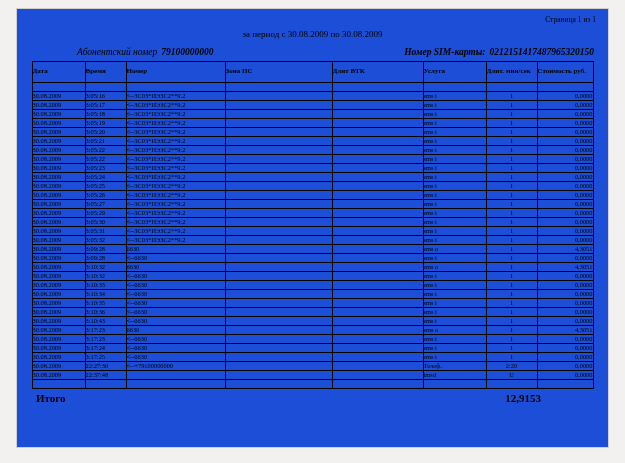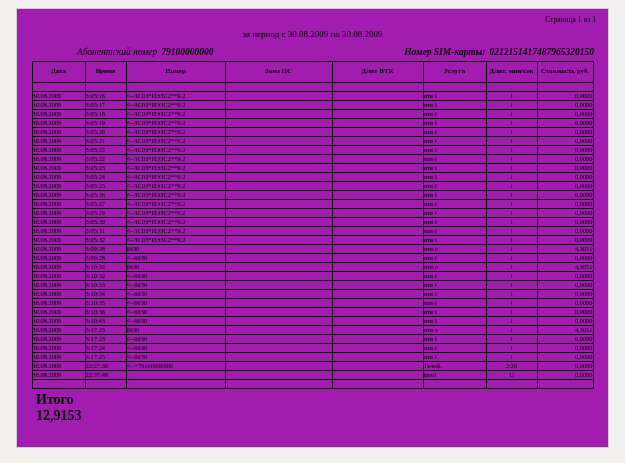--- a/index.html
+++ b/index.html
@@ -7,21 +7,21 @@
     width:625px;height:463px;
     background:#f2f1ef;
     font-family:"Liberation Serif", serif;
     overflow:hidden;
     position:relative;
   }
   .page{
     position:absolute;
     left:16px;top:8px;
     width:593px;height:440px;
-    background:#a21caf;
+    background:#1d4ed8;
     border:1px solid #cfcfcf;
     box-sizing:border-box;
     overflow:hidden;
   }
   .pagenum{
     position:absolute;
     right:12px;top:6px;
     font-size:7.5px;
     color:#000;
   }
@@ -58,42 +58,41 @@
   }
   table.grid th, table.grid td{
     border:1px solid #000;
     padding:0;
     line-height:1.05;
     height:8px;
   }
   table.grid thead th{
     font-size:7px;
     font-weight:bold;
-    text-align:center;
+    text-align:left;
     height:20px;
     vertical-align:middle;
   }
   .c-date{width:52px;text-align:left;padding-left:2px;}
   .c-time{width:40px;text-align:left;padding-left:2px;}
   .c-num{width:98px;text-align:left;padding-left:2px;}
   .c-zps{width:106px;}
   .c-zvtk{width:90px;}
   .c-serv{width:62px;text-align:left;padding-left:3px;}
   .c-dur{width:50px;text-align:center;}
   .c-cost{width:55px;text-align:right;padding-right:4px;}
   .gap-row td{border:1px solid #000;height:9px;}
   .total{
     width:553px;
     margin:0 auto;
     display:flex;
     justify-content:space-between;
-    font-size:14px;
+    font-size:11px;
     font-weight:bold;
     padding-top:3px;
-    flex-direction:column;
   }
   .total .tval{padding-right:48px;}
   .watermark{
     position:absolute;
     right:14px;bottom:10px;
     text-align:right;
     pointer-events:none;
   }
   .wm-main{
     font-family:"Liberation Sans", sans-serif;

